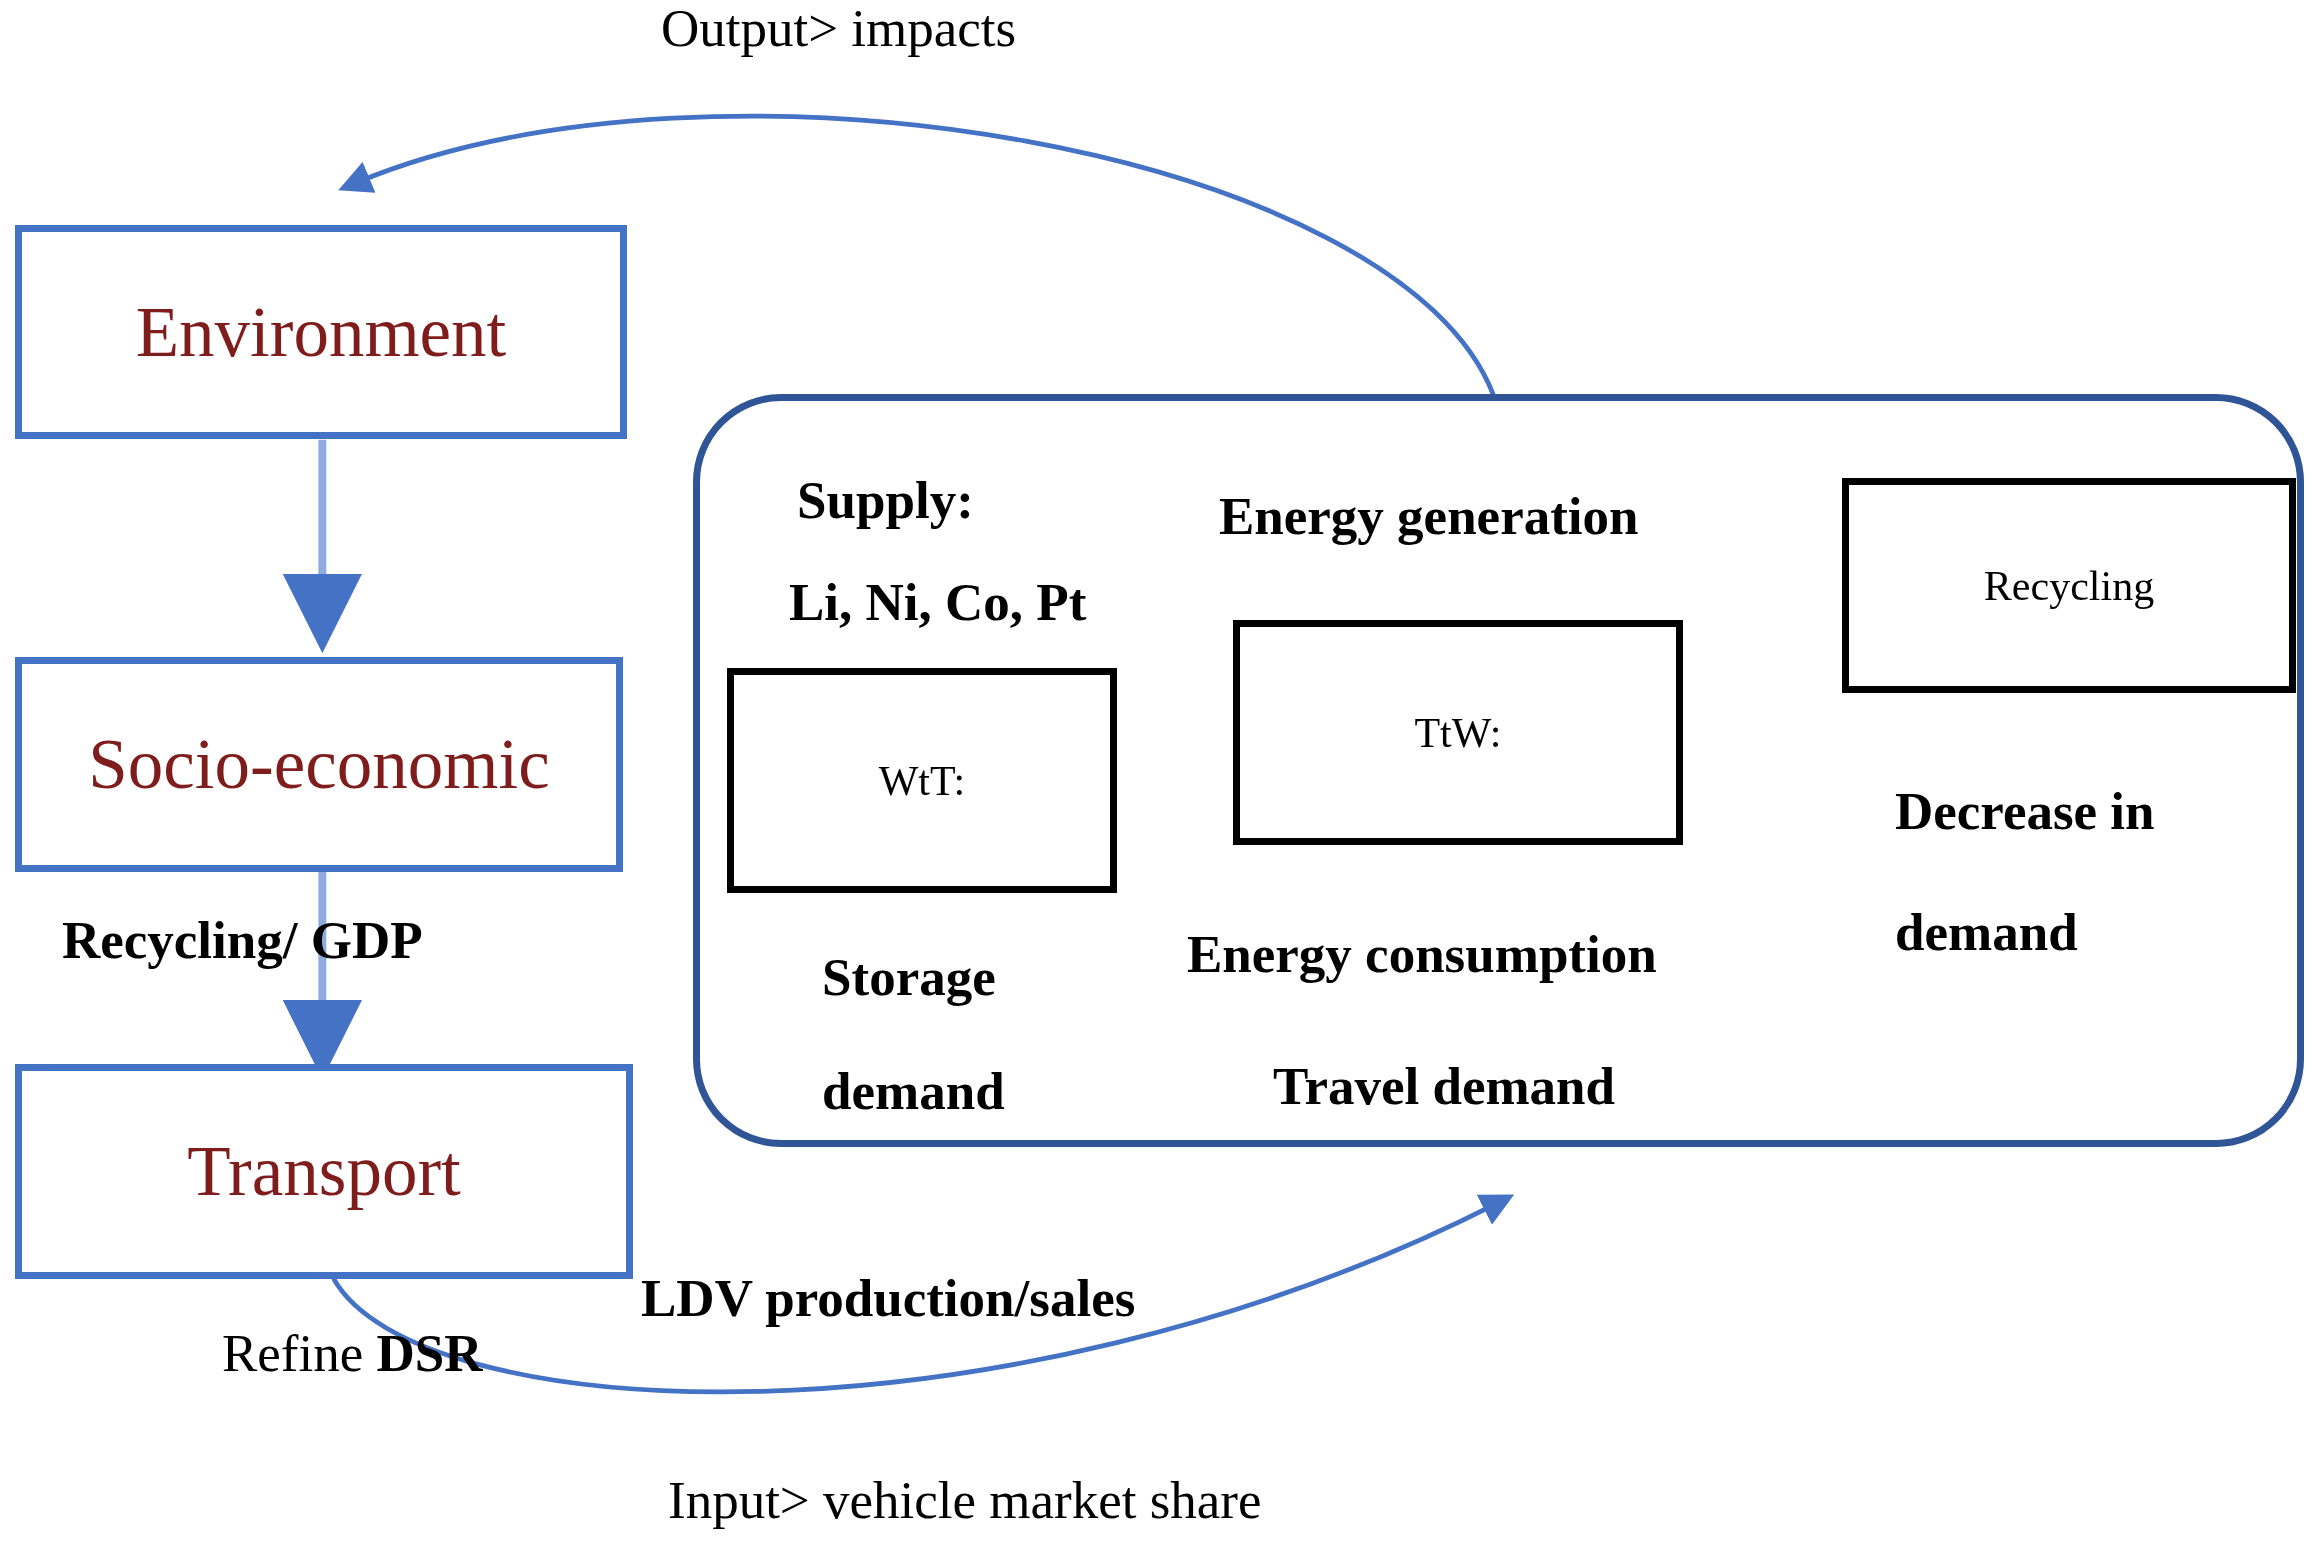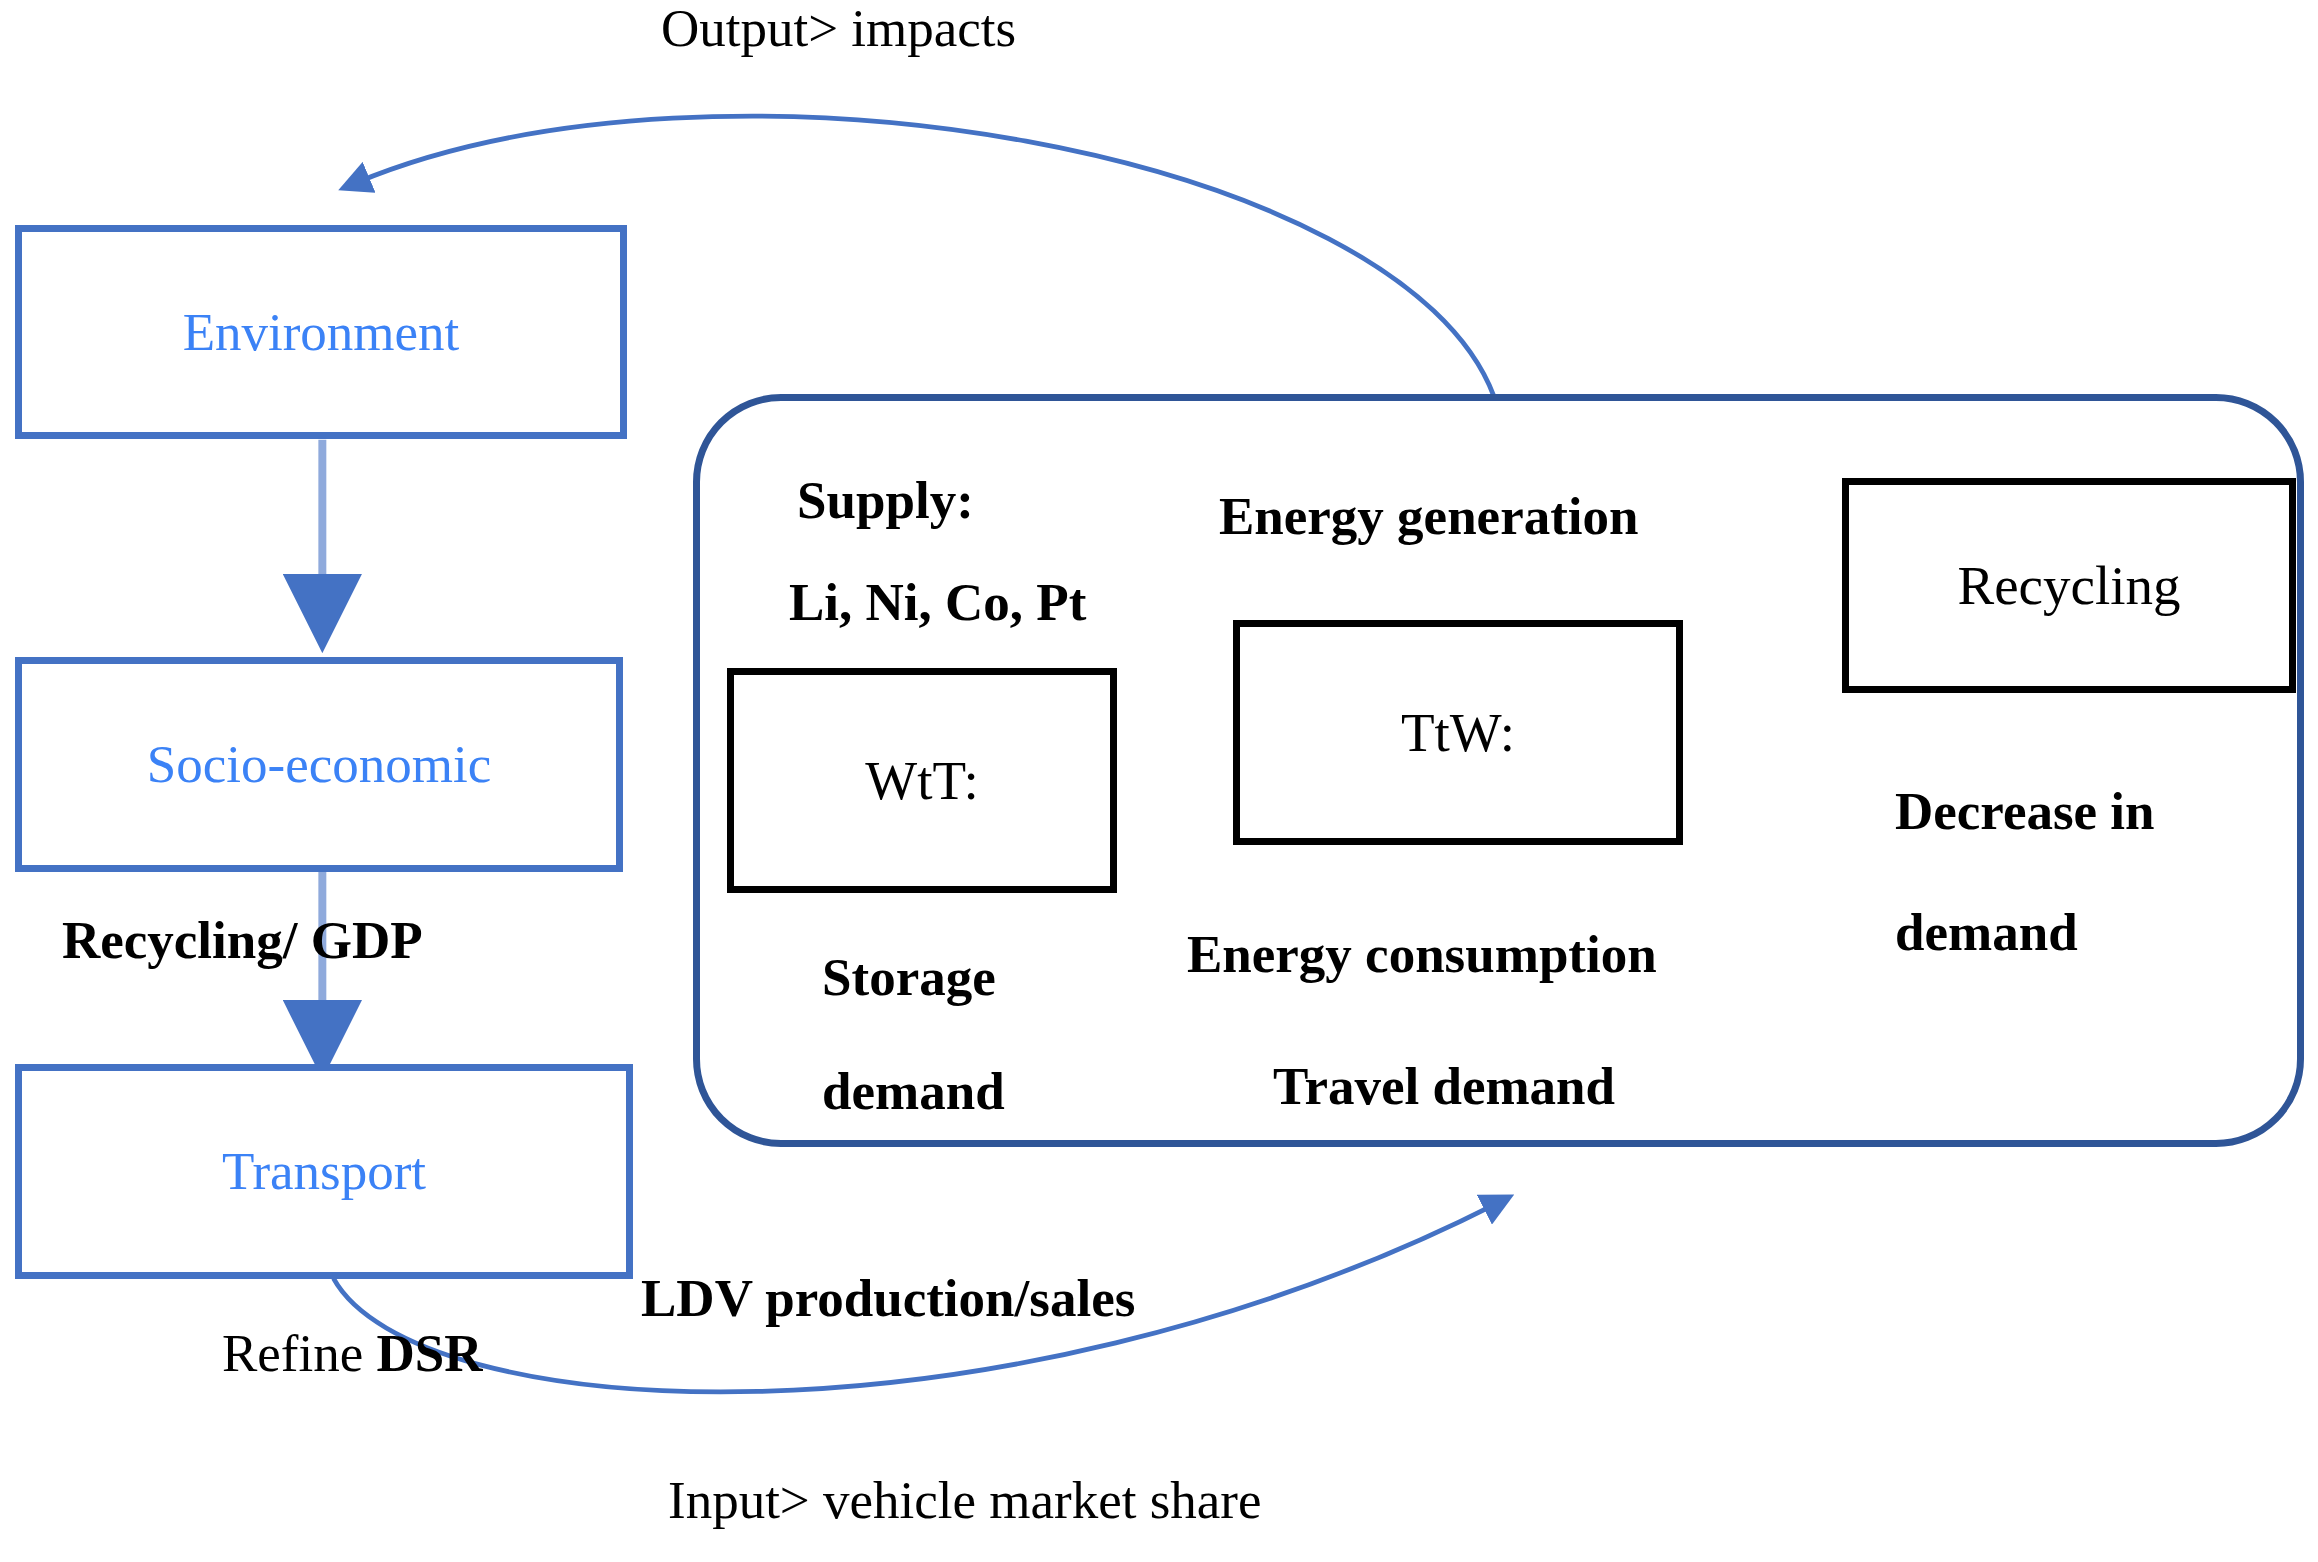--- a/index.html
+++ b/index.html
@@ -14,23 +14,23 @@
   
   .flowbox{
     position:absolute;
     border:7.2px solid #4472c4;
     background:#ffffff;
     display:flex;align-items:center;justify-content:center;
     box-sizing:border-box;
   }
   .flowbox .lbl{
     font-family:"Liberation Serif", serif;
-    font-size:53px;
+    font-size:71px;
     line-height:1;
-    color:#3b82f6;
+    color:#7f1d1d;
     white-space:nowrap;
   }
   
   #round-container{
     position:absolute;
     left:693px;top:394px;
     width:1611px;height:753px;
     border:7.2px solid #2f5597;
     border-radius:88px;
     box-sizing:border-box;
@@ -39,21 +39,21 @@
   
   .blackbox{
     position:absolute;
     border:7.2px solid #000000;
     background:#ffffff;
     box-sizing:border-box;
     display:flex;align-items:center;justify-content:center;
   }
   .blackbox .lbl{
     font-family:"Liberation Serif", serif;
-    font-size:55px;
+    font-size:42px;
     line-height:1;
     white-space:nowrap;
   }
   
   .txt{
     position:absolute;
     font-family:"Liberation Serif", serif;
     color:#000000;
     line-height:1.15;
     white-space:nowrap;

